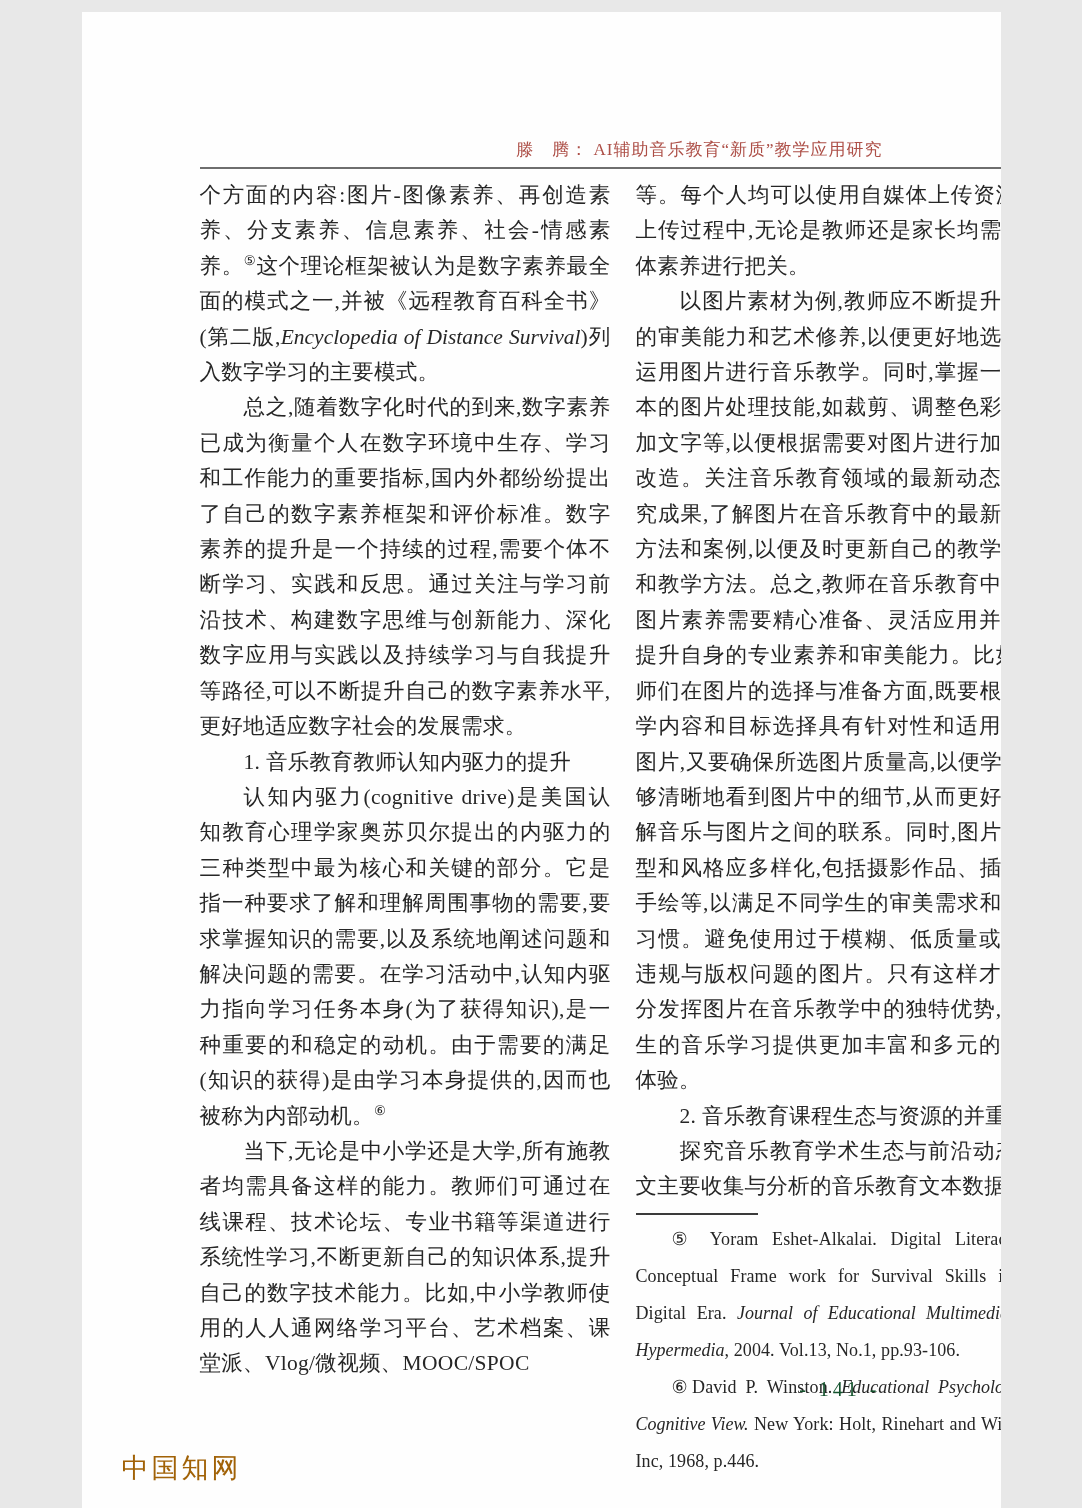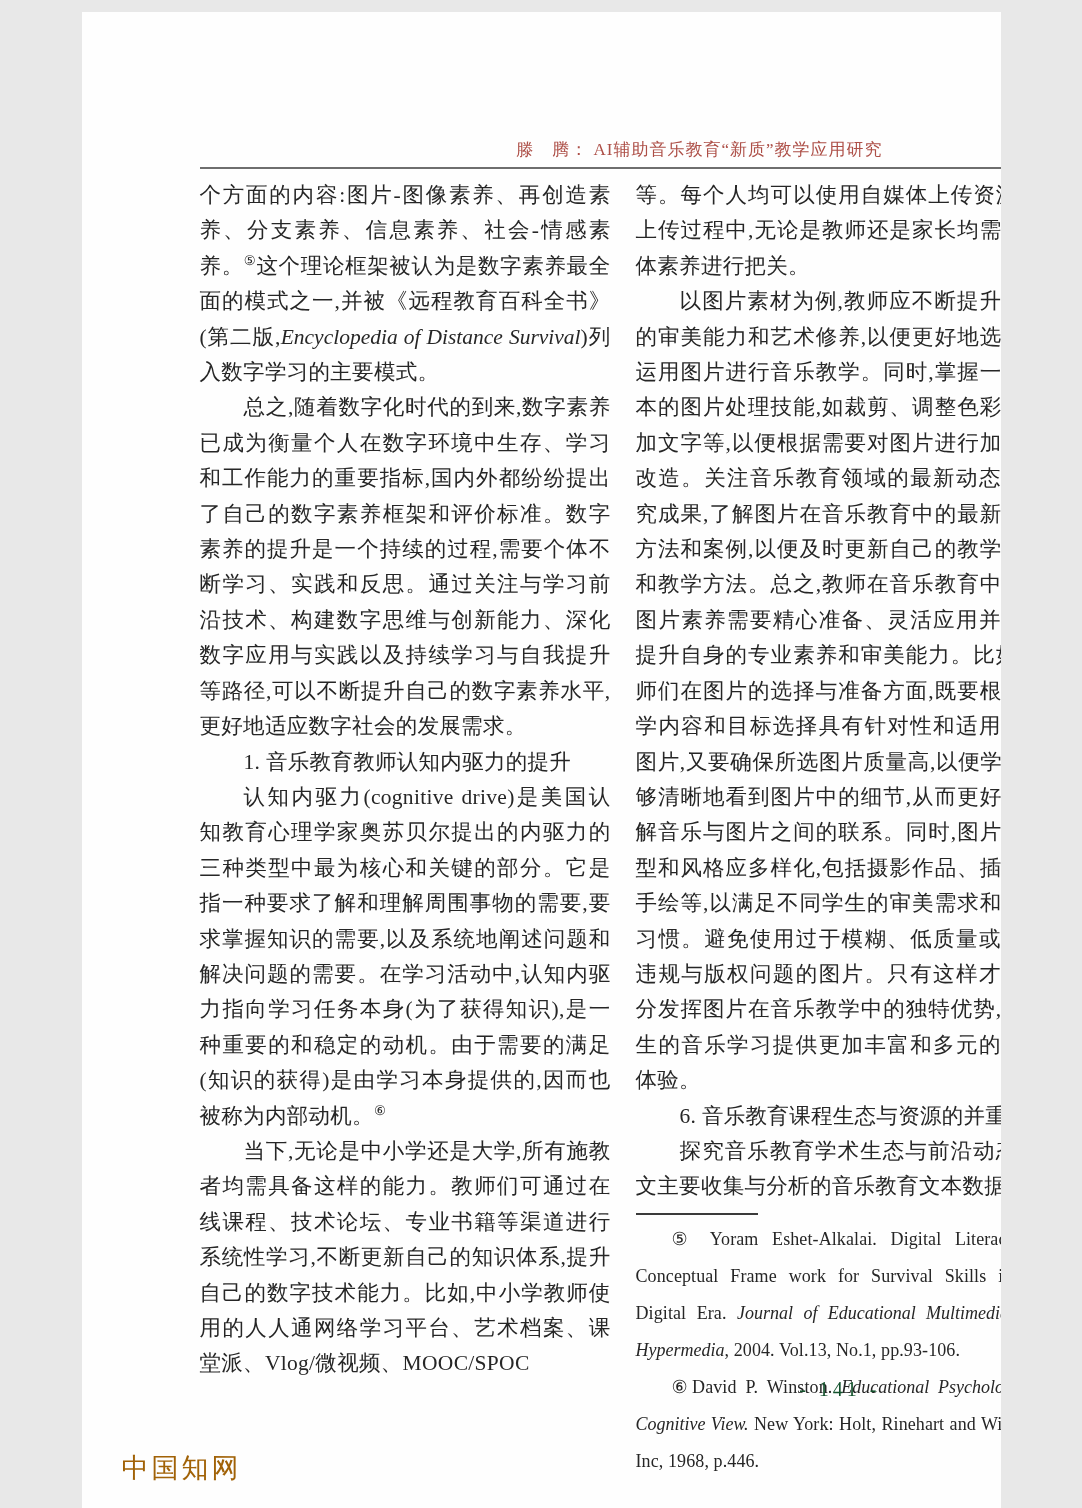--- a/index.html
+++ b/index.html
@@ -97,21 +97,21 @@
       <p><span>个方面的内容:图片-图像素养、再创造素养、分支素养、信息素养、社会-情感素养。</span><sup>⑤</sup><span>这个理论框架被认为是数字素养最全面的模式之一,并被《远程教育百科全书》(第二版,</span><em>Encyclopedia of Distance Survival</em><span>)列入数字学习的主要模式。</span></p>
       <p class="indent">总之,随着数字化时代的到来,数字素养已成为衡量个人在数字环境中生存、学习和工作能力的重要指标,国内外都纷纷提出了自己的数字素养框架和评价标准。数字素养的提升是一个持续的过程,需要个体不断学习、实践和反思。通过关注与学习前沿技术、构建数字思维与创新能力、深化数字应用与实践以及持续学习与自我提升等路径,可以不断提升自己的数字素养水平,更好地适应数字社会的发展需求。</p>
       <p class="indent">1. 音乐教育教师认知内驱力的提升</p>
       <p class="indent"><span>认知内驱力(cognitive drive)是美国认知教育心理学家奥苏贝尔提出的内驱力的三种类型中最为核心和关键的部分。它是指一种要求了解和理解周围事物的需要,要求掌握知识的需要,以及系统地阐述问题和解决问题的需要。在学习活动中,认知内驱力指向学习任务本身(为了获得知识),是一种重要的和稳定的动机。由于需要的满足(知识的获得)是由学习本身提供的,因而也被称为内部动机。</span><sup>⑥</sup></p>
       <p class="indent">当下,无论是中小学还是大学,所有施教者均需具备这样的能力。教师们可通过在线课程、技术论坛、专业书籍等渠道进行系统性学习,不断更新自己的知识体系,提升自己的数字技术能力。比如,中小学教师使用的人人通网络学习平台、艺术档案、课堂派、Vlog/微视频、MOOC/SPOC</p>
     </div>
 
     <div class="col">
       <p>等。每个人均可以使用自媒体上传资源,在上传过程中,无论是教师还是家长均需对媒体素养进行把关。</p>
       <p class="indent">以图片素材为例,教师应不断提升自己的审美能力和艺术修养,以便更好地选择和运用图片进行音乐教学。同时,掌握一些基本的图片处理技能,如裁剪、调整色彩、添加文字等,以便根据需要对图片进行加工和改造。关注音乐教育领域的最新动态和研究成果,了解图片在音乐教育中的最新应用方法和案例,以便及时更新自己的教学理念和教学方法。总之,教师在音乐教育中利用图片素养需要精心准备、灵活应用并不断提升自身的专业素养和审美能力。比如,教师们在图片的选择与准备方面,既要根据教学内容和目标选择具有针对性和适用性的图片,又要确保所选图片质量高,以便学生能够清晰地看到图片中的细节,从而更好地理解音乐与图片之间的联系。同时,图片的类型和风格应多样化,包括摄影作品、插画、手绘等,以满足不同学生的审美需求和学习习惯。避免使用过于模糊、低质量或含有违规与版权问题的图片。只有这样才能充分发挥图片在音乐教学中的独特优势,为学生的音乐学习提供更加丰富和多元的学习体验。</p>
-      <p class="indent">6. 音乐教育课程生态与资源的并重</p>
+      <p class="indent">2. 音乐教育课程生态与资源的并重</p>
       <p class="indent">探究音乐教育学术生态与前沿动态,本文主要收集与分析的音乐教育文本数据,</p>
 
       <div class="fn-sep"></div>
 
       <div class="footnotes">
         <p><span>⑤ Yoram Eshet-Alkalai. Digital Literacy: A Conceptual Frame work for Survival Skills in the Digital Era. </span><em>Journal of Educational Multimedia and Hypermedia</em><span>, 2004. Vol.13, No.1, pp.93-106.</span></p>
         <p><span>⑥David P. Winston. </span><em>Educational Psychology: A Cognitive View.</em><span> New York: Holt, Rinehart and Winston, Inc, 1968, p.446.</span></p>
       </div>
     </div>
 

